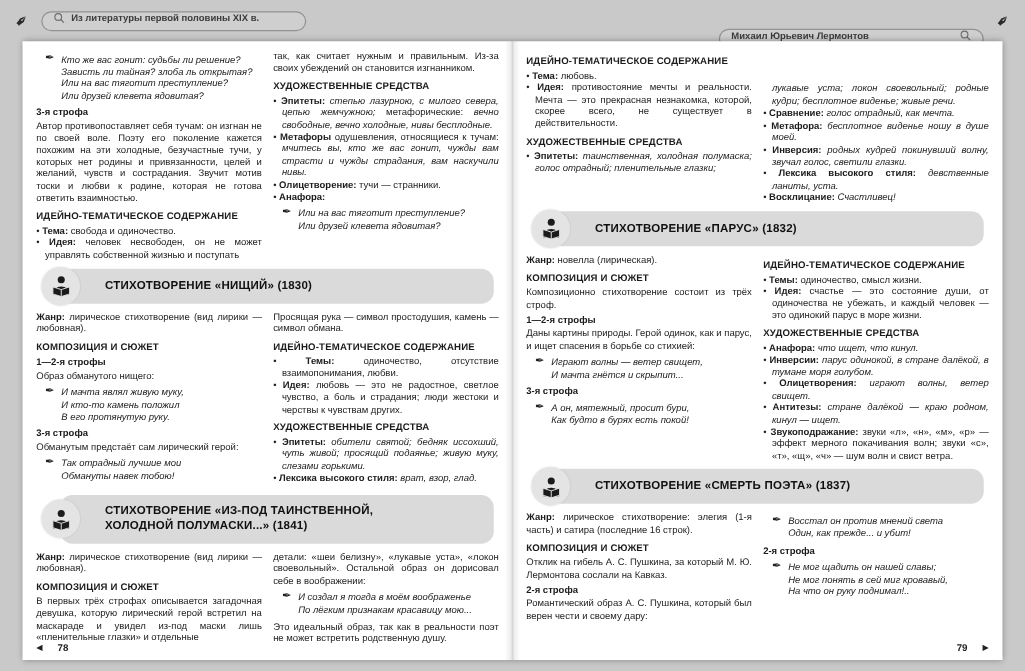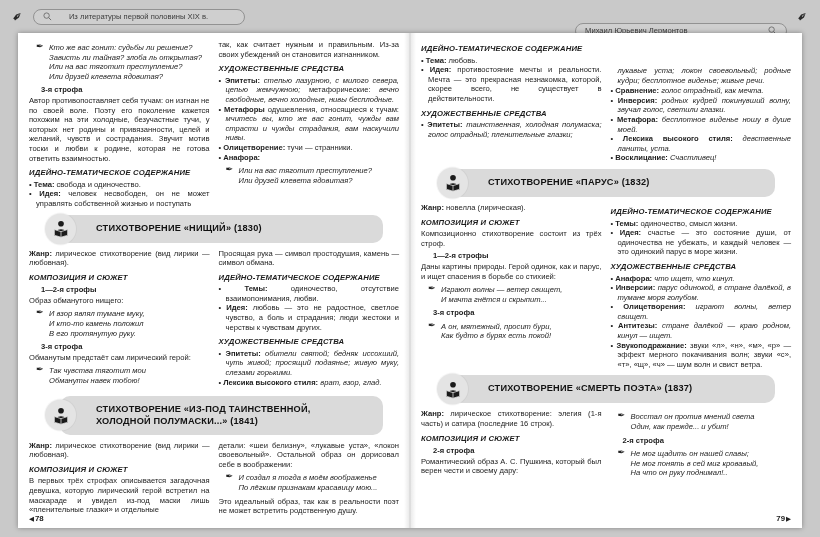--- a/index.html
+++ b/index.html
@@ -1,55 +1,55 @@
 <!DOCTYPE html>
 <html><head>
 <meta charset="utf-8">
 <style>
   html,body{margin:0;padding:0;width:820px;height:537px;overflow:hidden;
     background:#c9c9c9;font-family:"Liberation Sans","DejaVu Sans",sans-serif;color:#1c1c1c;}
   
   .header{height:33px;display:flex;align-items:center;padding:0 12px;box-sizing:border-box;gap:10px;}
   .pen{font-size:13px;color:#2a2a2a;transform:rotate(-45deg);line-height:1;}
-  .pill{display:flex;align-items:center;gap:17px;border:1px solid #929292;border-radius:999px;
+  .pill{display:flex;align-items:flex-start;gap:5px;border:1px solid #929292;border-radius:999px;
     height:16px;padding:0 9px;box-sizing:border-box;width:212px;background:rgba(255,255,255,0.12);
-    font-size:7.6px;color:#3c3c3c;white-space:nowrap;overflow:hidden;}
+    font-size:7.6px;color:#3c3c3c;white-space:nowrap;overflow:hidden;font-weight:bold;}
   .pill.right{justify-content:space-between;margin-top:28px;}
   .spacer{flex:1;}
   .mag{flex:0 0 auto;display:block;}
   
   .spread{position:relative;margin:0 18px;height:495px;background:#ffffff;
     box-shadow:0 0 5px rgba(0,0,0,.35);display:flex;}
   .spread::after{content:"";position:absolute;left:50%;top:0;bottom:0;width:12px;margin-left:-6px;
     background:linear-gradient(90deg,rgba(0,0,0,0) 0%,rgba(0,0,0,.07) 38%,rgba(0,0,0,.16) 50%,rgba(0,0,0,.07) 62%,rgba(0,0,0,0) 100%);pointer-events:none;}
   .page{width:50%;box-sizing:border-box;padding:6px 11px 14px;position:relative;overflow:hidden;}
   .cols{display:flex;gap:9px;margin-bottom:2px;}
   .col{flex:1;min-width:0;}
   
   .page{font-size:7.6px;line-height:9.6px;}
-  .h{font-weight:700;font-size:7.7px;margin:5px 0 2px;letter-spacing:.15px;font-style:italic;}
-  .sh{font-weight:700;margin:3px 12px 1px;}
+  .h{font-weight:700;font-size:7.7px;margin:5px 0 2px;letter-spacing:.15px;}
+  .sh{font-weight:700;margin:3px 0 1px;}
   .p{text-align:justify;margin:1px 0;}
   .p.ind{padding-left:7px;margin-top:27px;}
   .b{text-align:justify;padding-left:7px;text-indent:-7px;margin:0;}
   .bold{font-weight:700;}
   .it{font-style:italic;}
   .q{position:relative;margin:4px 0 4px 20px;font-style:italic;}
   .q .pen-q{position:absolute;left:-13px;top:-1px;font-size:9px;font-style:normal;color:#222;}
   
-  .banner{position:relative;height:30px;margin:5px 16px 4px;}
+  .banner{position:relative;height:30px;margin:5px 4px 4px;}
   .banner.two{height:41px;}
   .banner .bg{position:absolute;left:15px;right:0;top:1px;bottom:1px;background:#dadada;border-radius:10px;}
   .banner .badge{position:absolute;left:0;top:50%;transform:translateY(-50%);width:31px;height:31px;
     border-radius:50%;background:#e4e4e4;box-shadow:0 0 0 1px rgba(0,0,0,.04);
     display:flex;align-items:center;justify-content:center;}
   .banner .title{position:absolute;left:51px;right:6px;top:50%;transform:translateY(-50%);
     font-weight:700;font-size:9.2px;line-height:11.5px;letter-spacing:.2px;color:#111;}
   
-  .footer{position:absolute;bottom:4px;font-size:7.8px;font-weight:600;display:flex;gap:1px;align-items:center;color:#222;}
+  .footer{position:absolute;bottom:4px;font-size:7.8px;font-weight:600;display:flex;gap:12px;align-items:center;color:#222;}
   .footer .arr{font-size:6.5px;}
   .footer.fl{left:11px;}
   .footer.fr{right:11px;justify-content:space-between;}
 </style>
 </head>
 <body>
 
 <div class="header">
   <span class="pen">✒</span>
   <div class="pill">
@@ -117,29 +117,29 @@
           </div>
         </div>
         <div class="cols">
           <div class="col">
             <div class="p"><span class="bold">Жанр:</span> лирическое стихотворение (вид лирики — любовная).</div>
             <div class="h">КОМПОЗИЦИЯ И СЮЖЕТ</div>
             <div class="sh">1—2-я строфы</div>
             <div class="p">Образ обманутого нищего:</div>
             <div class="q">
               <span class="pen-q">✒</span>
-              <div class="ql">И взор являл тумане муку,</div>
+              <div class="ql">И мачта являл живую муку,</div>
               <div class="ql">И кто-то камень положил</div>
               <div class="ql">В его протянутую руку.</div>
             </div>
             <div class="sh">3-я строфа</div>
             <div class="p">Обманутым предстаёт сам лирический герой:</div>
             <div class="q">
               <span class="pen-q">✒</span>
-              <div class="ql">Так чувства тяготит мои</div>
+              <div class="ql">Так отрадный лучшие мои</div>
               <div class="ql">Обмануты навек тобою!</div>
             </div>
           </div>
           <div class="col">
             <div class="p">Просящая рука — символ простодушия, камень — символ обмана.</div>
             <div class="h">ИДЕЙНО-ТЕМАТИЧЕСКОЕ СОДЕРЖАНИЕ</div>
             <div class="b"><span>•&nbsp;</span><span class="bold">Темы:</span> одиночество, отсутствие взаимопонимания, любви.</div>
             <div class="b"><span>•&nbsp;</span><span class="bold">Идея:</span> любовь — это не радостное, светлое чувство, а боль и страдания; люди жестоки и черствы к чувствам других.</div>
             <div class="h">ХУДОЖЕСТВЕННЫЕ СРЕДСТВА</div>
             <div class="b"><span>•&nbsp;</span><span class="bold">Эпитеты:</span><span class="it"> обители святой; бедняк иссохший, чуть живой; просящий подаянье; живую муку, слезами горькими.</span></div>
@@ -189,22 +189,22 @@
           <div class="col">
             <div class="h">ИДЕЙНО-ТЕМАТИЧЕСКОЕ СОДЕРЖАНИЕ</div>
             <div class="b"><span>•&nbsp;</span><span class="bold">Тема:</span> любовь.</div>
             <div class="b"><span>•&nbsp;</span><span class="bold">Идея:</span> противостояние мечты и реальности. Мечта — это прекрасная незнакомка, которой, скорее всего, не существует в действительности.</div>
             <div class="h">ХУДОЖЕСТВЕННЫЕ СРЕДСТВА</div>
             <div class="b"><span>•&nbsp;</span><span class="bold">Эпитеты:</span><span class="it"> таинственная, холодная полумаска; голос отрадный; пленительные глазки;</span></div>
           </div>
           <div class="col">
             <div class="p ind"><span class="it">лукавые уста; локон своевольный; родные кудри; бесплотное виденье; живые речи.</span></div>
             <div class="b"><span>•&nbsp;</span><span class="bold">Сравнение:</span><span class="it"> голос отрадный, как мечта.</span></div>
+            <div class="b"><span>•&nbsp;</span><span class="bold">Метафора:</span><span class="it"> бесплотное виденье ношу в душе моей.</span></div>
             <div class="b"><span>•&nbsp;</span><span class="bold">Инверсия:</span><span class="it"> родных кудрей покинувший волну, звучал голос, светили глазки.</span></div>
-            <div class="b"><span>•&nbsp;</span><span class="bold">Метафора:</span><span class="it"> бесплотное виденье ношу в душе моей.</span></div>
             <div class="b"><span>•&nbsp;</span><span class="bold">Лексика высокого стиля:</span><span class="it"> девственные ланиты, уста.</span></div>
             <div class="b"><span>•&nbsp;</span><span class="bold">Восклицание:</span><span class="it"> Счастливец!</span></div>
           </div>
         </div>
         <div class="banner">
           <div class="bg"></div>
           <div class="badge">
             <svg width="20" height="20" viewBox="0 0 24 24">
               <circle cx="12" cy="6.3" r="3.4" fill="#1b1b1b"></circle>
               <path d="M4.5 21 Q4.5 12.8 12 12.8 Q19.5 12.8 19.5 21 Z" fill="#1b1b1b"></path>
@@ -258,20 +258,21 @@
             </svg>
           </div>
           <div class="title">
             <div>СТИХОТВОРЕНИЕ «СМЕРТЬ ПОЭТА» (1837)</div>
           </div>
         </div>
         <div class="cols">
           <div class="col">
             <div class="p"><span class="bold">Жанр:</span> лирическое стихотворение: элегия (1-я часть) и сатира (последние 16 строк).</div>
             <div class="h">КОМПОЗИЦИЯ И СЮЖЕТ</div>
+            <div class="p">Отклик на гибель А. С. Пушкина, за который М. Ю. Лермонтова сослали на Кавказ.</div>
             <div class="sh">2-я строфа</div>
             <div class="p">Романтический образ А. С. Пушкина, который был верен чести и своему дару:</div>
           </div>
           <div class="col">
             <div class="q">
               <span class="pen-q">✒</span>
               <div class="ql">Восстал он против мнений света</div>
               <div class="ql">Один, как прежде... и убит!</div>
             </div>
             <div class="sh">2-я строфа</div>

